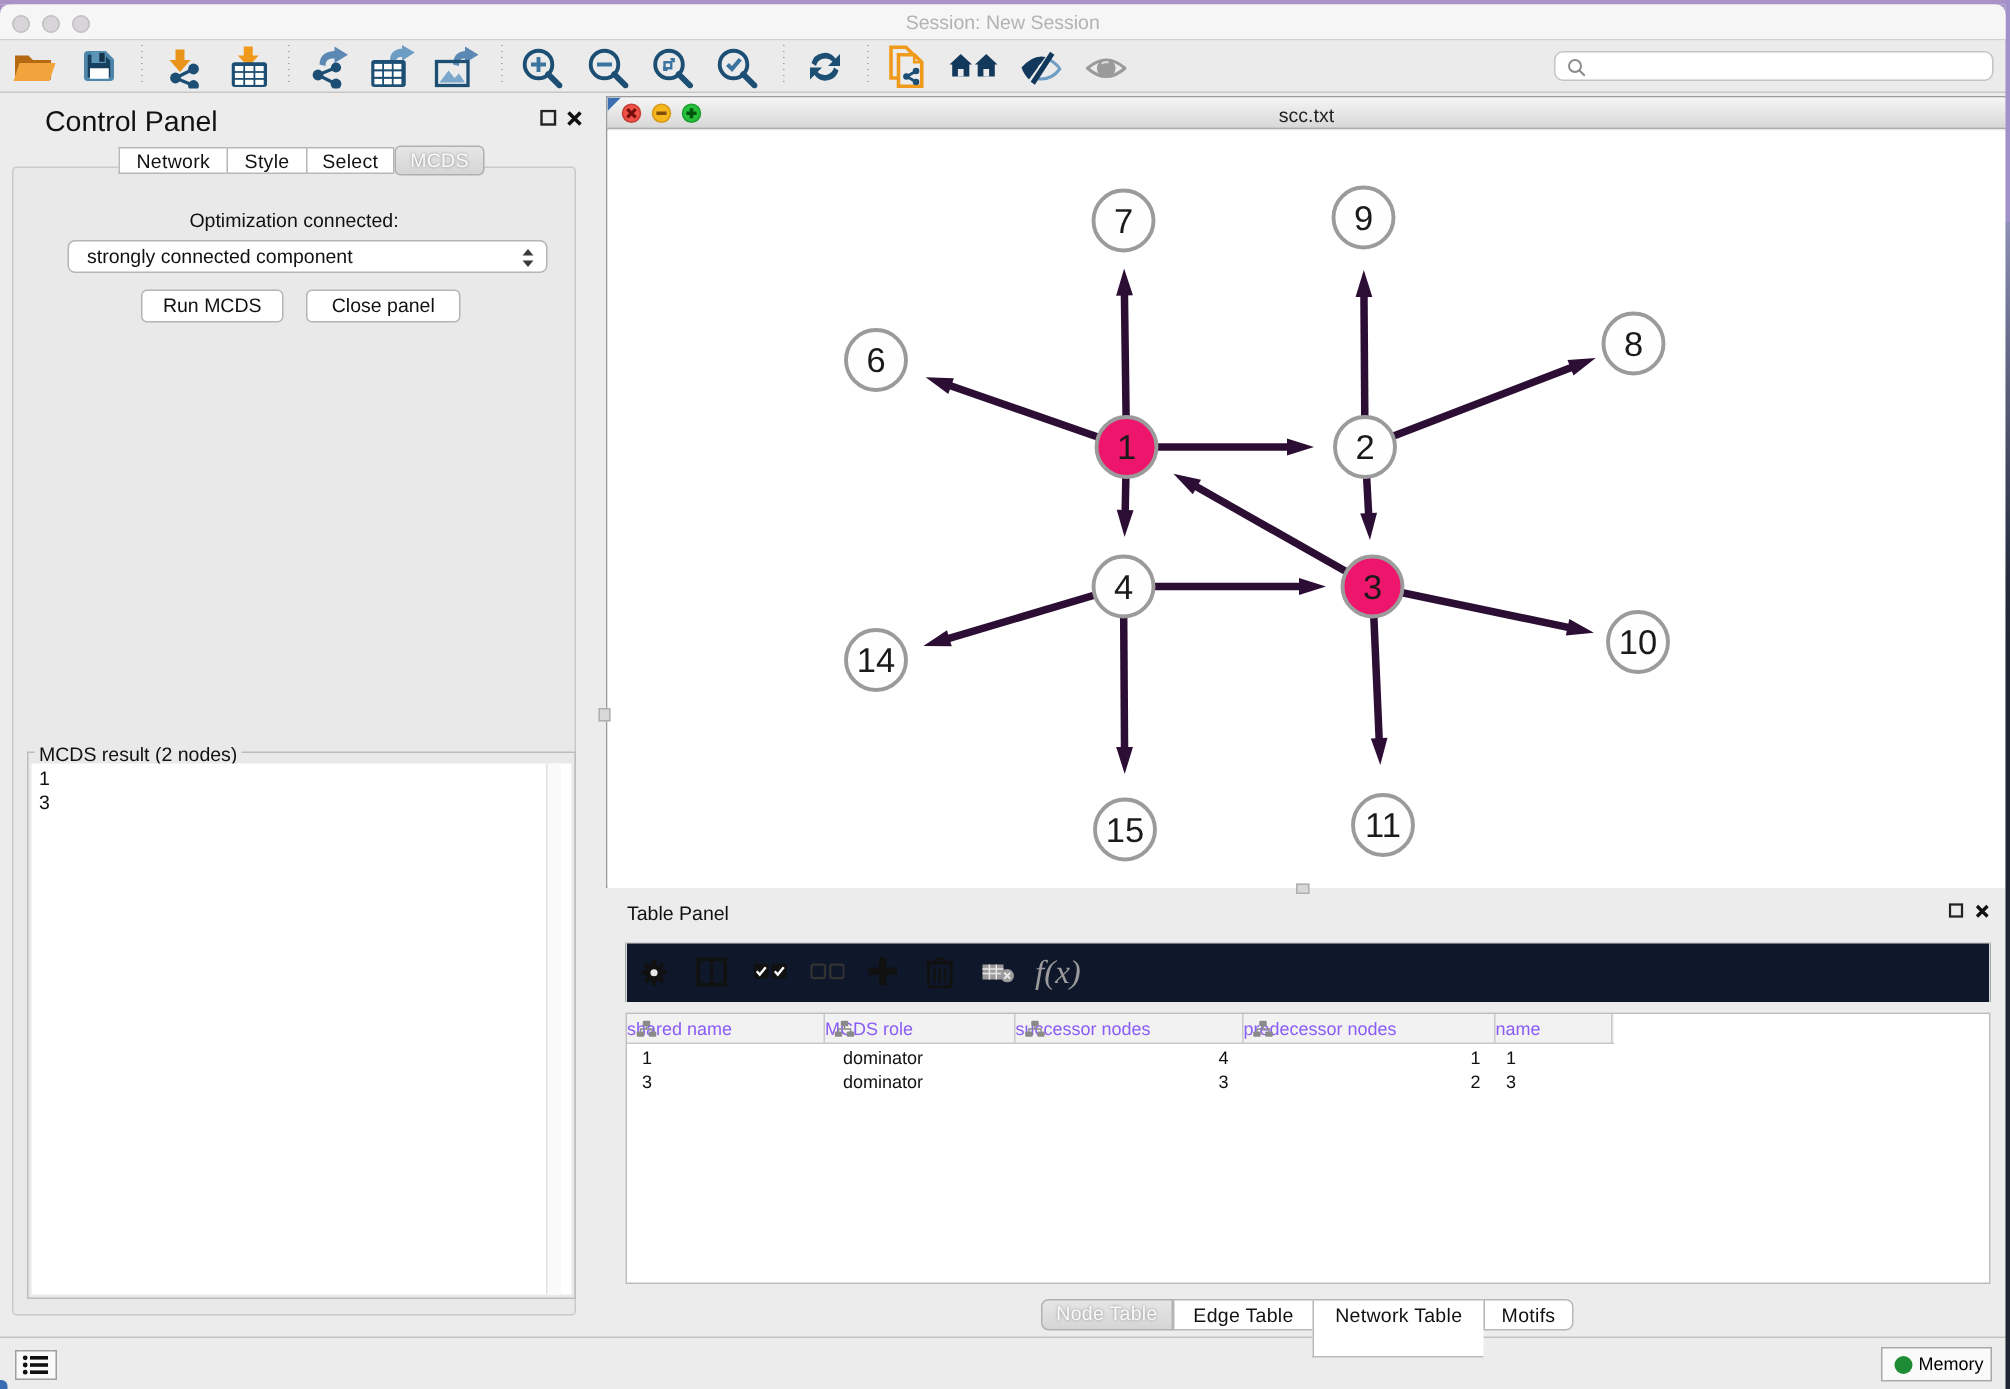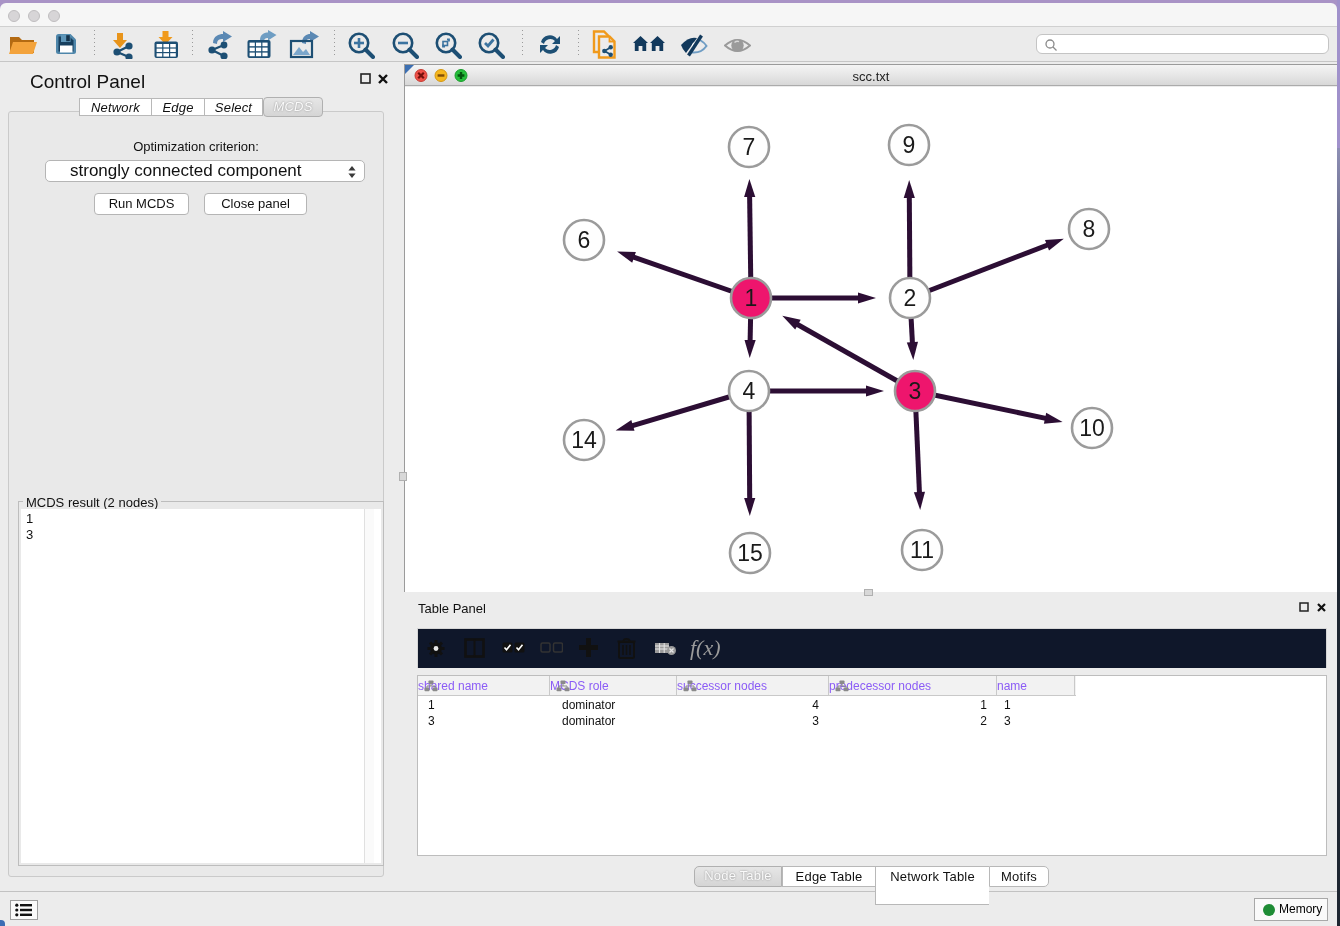--- a/index.html
+++ b/index.html
@@ -21,27 +21,27 @@
 
 
 #toolbar { left:0; top:27px; width:1337px; height:35px; background:#ebebeb; border-bottom:1px solid #c6c6c6; }
 .sep { position:absolute; top:3px; height:28px; width:1px; background-image:repeating-linear-gradient(to bottom,#9a9a9a 0 1px,transparent 1px 4px); }
 #searchbox { position:absolute; left:1036px; top:7px; width:293px; height:20px; background:#fff; border:1px solid #c4c4c4; border-radius:6px; }
 #searchbox svg { position:absolute; left:7px; top:3px; }
 
 
 #cp-title { left:0; top:66px; width:391px; height:26px; }
 #cp-title .t { position:absolute; left:30px; top:5px; font-size:19px; color:#111; }
-#cp-tabs { left:0; top:98px; width:391px; height:18px; z-index:6;font-style:italic; }
+#cp-tabs { left:0; top:98px; width:391px; height:18px; z-index:6; }
 .tabrow { position:absolute; display:flex; font-size:13px; letter-spacing:0.2px; }
 .tab { background:#fff; color:#111; border:1px solid #b8b8b8; border-right:none; height:18px; line-height:17px; text-align:center; white-space:nowrap; overflow:hidden; }
 .tab.sel { background:linear-gradient(#e6e6e6,#d5d5d5); color:#fafafa; text-shadow:0 0 2px #8a8a8a; border:1px solid #b0b0b0; border-radius:4px; height:20px; margin-top:-1px; }
 #cp-pane { left:8px; top:111px; width:376px; height:766px; background:#e9e9e9; border:1px solid #cacaca; border-radius:3px; }
 #opt-label { position:absolute; left:0; top:27px; width:100%; text-align:center; font-size:13px; color:#111; }
-#dropdown { position:absolute; left:36px; top:48px; width:320px; height:22px; background:#fff; border:1px solid #b5b5b5; border-radius:5px; font-size:17px; line-height:20px; padding-left:24px; color:#111; }
+#dropdown { position:absolute; left:36px; top:48px; width:320px; height:22px; background:#fff; border:1px solid #b5b5b5; border-radius:5px; font-size:13px; line-height:20px; padding-left:12px; color:#111; }
 .btn { position:absolute; top:81px; height:22px; background:#fff; border:1px solid #b5b5b5; border-radius:4px; font-size:13px; text-align:center; line-height:20px; color:#111; }
 #groupbox { position:absolute; left:9px; top:389px; width:366px; height:365px; border:1px solid #bdbdbd; }
 #grouplabel { position:absolute; left:4px; top:-7px; background:#e9e9e9; padding:0 3px; font-size:13px; color:#111; }
 #mcds-text { position:absolute; left:2px; top:7px; right:2px; bottom:2px; background:#fff; font-size:13px; color:#111; padding:2px 0 0 5px; line-height:16px; }
 #mcds-sb { position:absolute; right:9px; top:7px; width:10px; bottom:2px; background:#fafafa; border-left:1px solid #e0e0e0; }
 
 
 #cwin { left:404px; top:64px; width:933px; height:528px; border:1px solid #9b9b9b; border-right:none; }
 #cwin-title { position:absolute; left:0; top:0; width:100%; height:21px; background:linear-gradient(#f5f5f5,#d8d8d8); border-bottom:1px solid #ababab;text-decoration:underline; }
 #cwin-title .t { position:absolute; top:4px; left:0; width:100%; text-align:center; font-size:13px; color:#222; }
@@ -73,20 +73,21 @@
 </style>
 </head>
 <body>
 <div class="abs" id="desktop-top"></div>
 <div class="abs" id="corner-l"></div>
 <div class="abs" id="corner-r"></div>
 <div class="abs" id="titlebar">
   <div class="tl" style="left:8px"></div>
   <div class="tl" style="left:28px"></div>
   <div class="tl" style="left:48px"></div>
+  <div id="apptitle">Session: New Session</div>
 </div>
 <div class="abs" id="toolbar">
   <div id="tb-icons">
 <svg class="abs" style="left:8px;top:6px" width="31" height="24" viewBox="0 0 31 24">
         <path d="M2 4 L11 4 L14 7 L26 7 L26 20 L2 20 Z" fill="#b36a12"></path>
 <path d="M5 9 L29 9 L25 21 L1 21 Z" fill="#f3a33c"></path>
       </svg>
 <svg class="abs" style="left:54px;top:5px" width="24" height="24" viewBox="0 0 24 24">
 <path d="M2 4.5 Q2 2 4.5 2 H16.5 L22 7.5 V19.5 Q22 22 19.5 22 H4.5 Q2 22 2 19.5 Z" fill="#4e86aa"></path>
 <path d="M4.5 4.5 H15.5 L19.5 8.5 V19.5 H4.5 Z" fill="#173f5e"></path>
@@ -217,27 +218,27 @@
   <svg class="abs" style="left:360px;top:7px" width="12" height="12">
       <rect x="1" y="1" width="9" height="9" fill="none" stroke="#222" stroke-width="1.6"></rect>
     </svg>
   <svg class="abs" style="left:377px;top:7px" width="12" height="12">
       <path d="M2 2 L10 10 M10 2 L2 10" stroke="#111" stroke-width="2.4"></path>
     </svg>
 </div>
 <div class="abs" id="cp-tabs">
   <div class="tabrow" style="left:79px;top:0">
     <div class="tab" style="width:72px">Network</div>
-    <div class="tab" style="width:53px">Edge</div>
+    <div class="tab" style="width:53px">Style</div>
     <div class="tab" style="width:59px;border-right:1px solid #b8b8b8">Select</div>
     <div class="tab sel" style="width:60px">MCDS</div>
   </div>
 </div>
 <div class="abs" id="cp-pane">
-  <div id="opt-label">Optimization criterion:</div>
+  <div id="opt-label">Optimization connected:</div>
   <div id="dropdown">strongly connected component
     <svg style="position:absolute;right:8px;top:5px" width="8" height="12" viewBox="0 0 8 12">
         <path d="M4 0 L7.6 4.4 H0.4 Z" fill="#3a3a3a"></path>
         <path d="M4 12 L7.6 7.6 H0.4 Z" fill="#3a3a3a"></path>
       </svg>
   </div>
   <div class="btn" style="left:85px;width:95px">Run MCDS</div>
   <div class="btn" style="left:195px;width:103px">Close panel</div>
   <div id="groupbox">
     <div id="grouplabel">MCDS result (2 nodes)</div>

